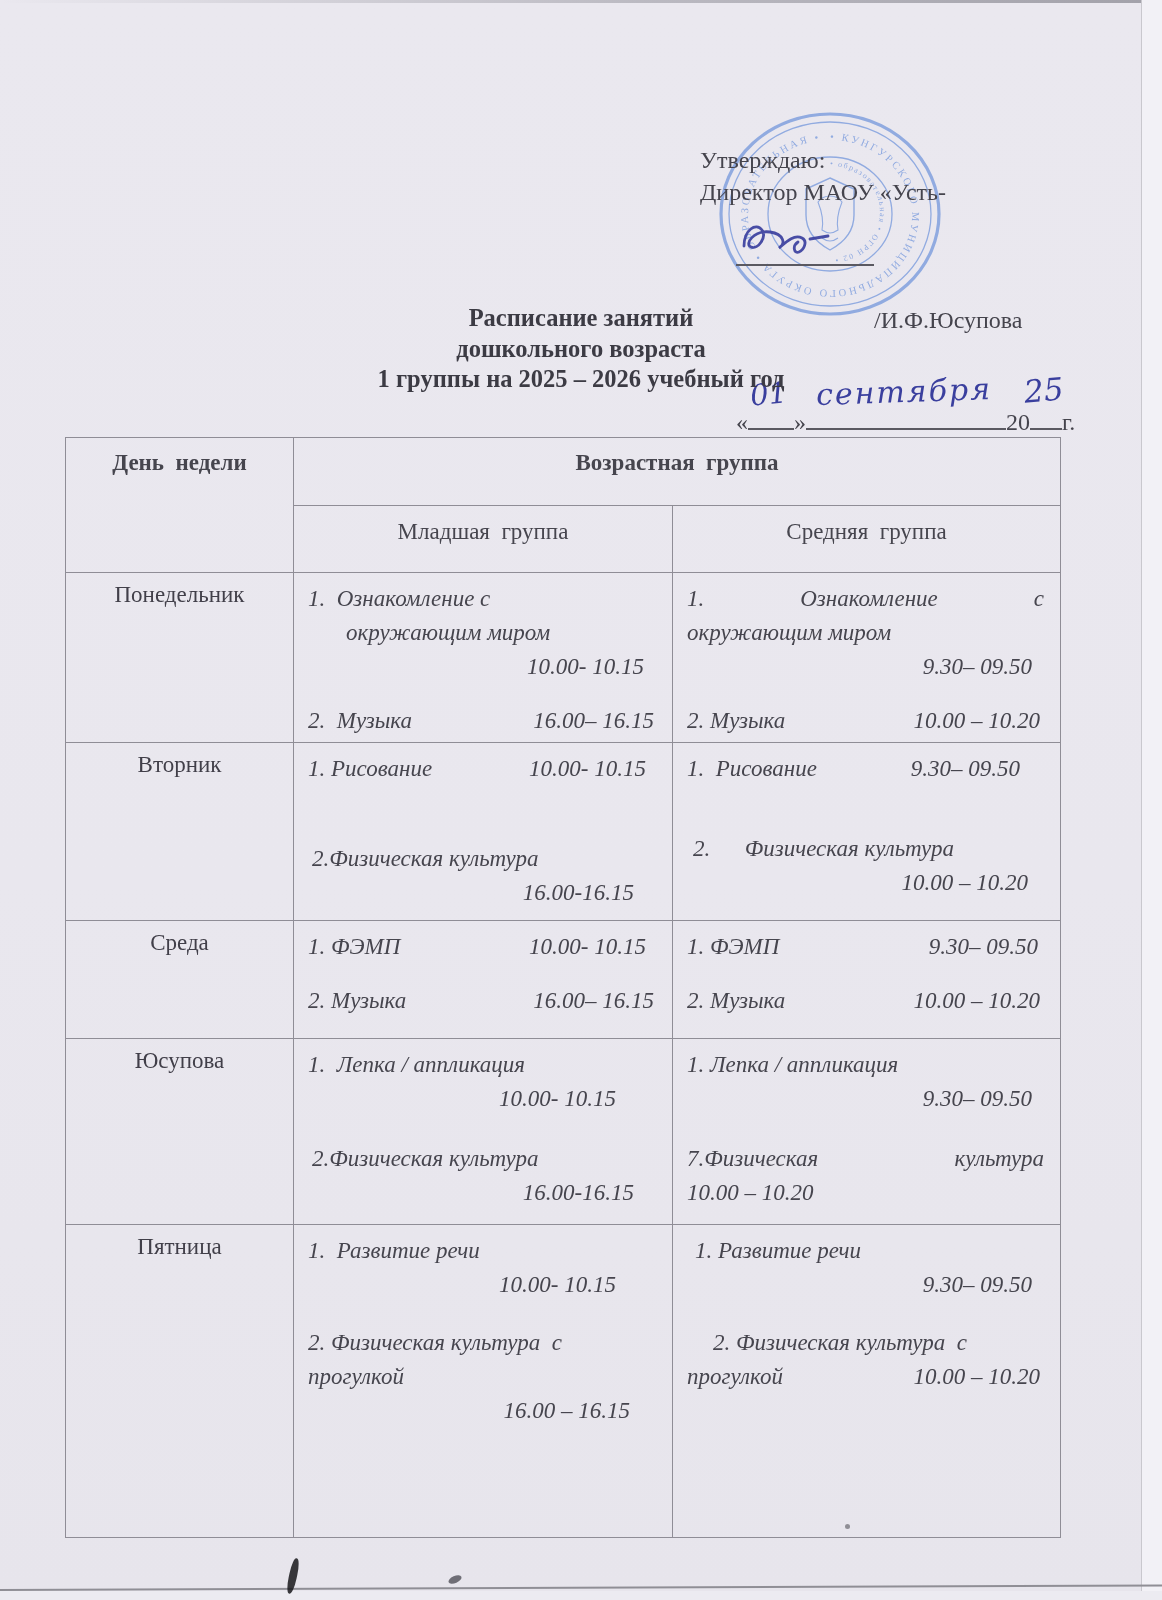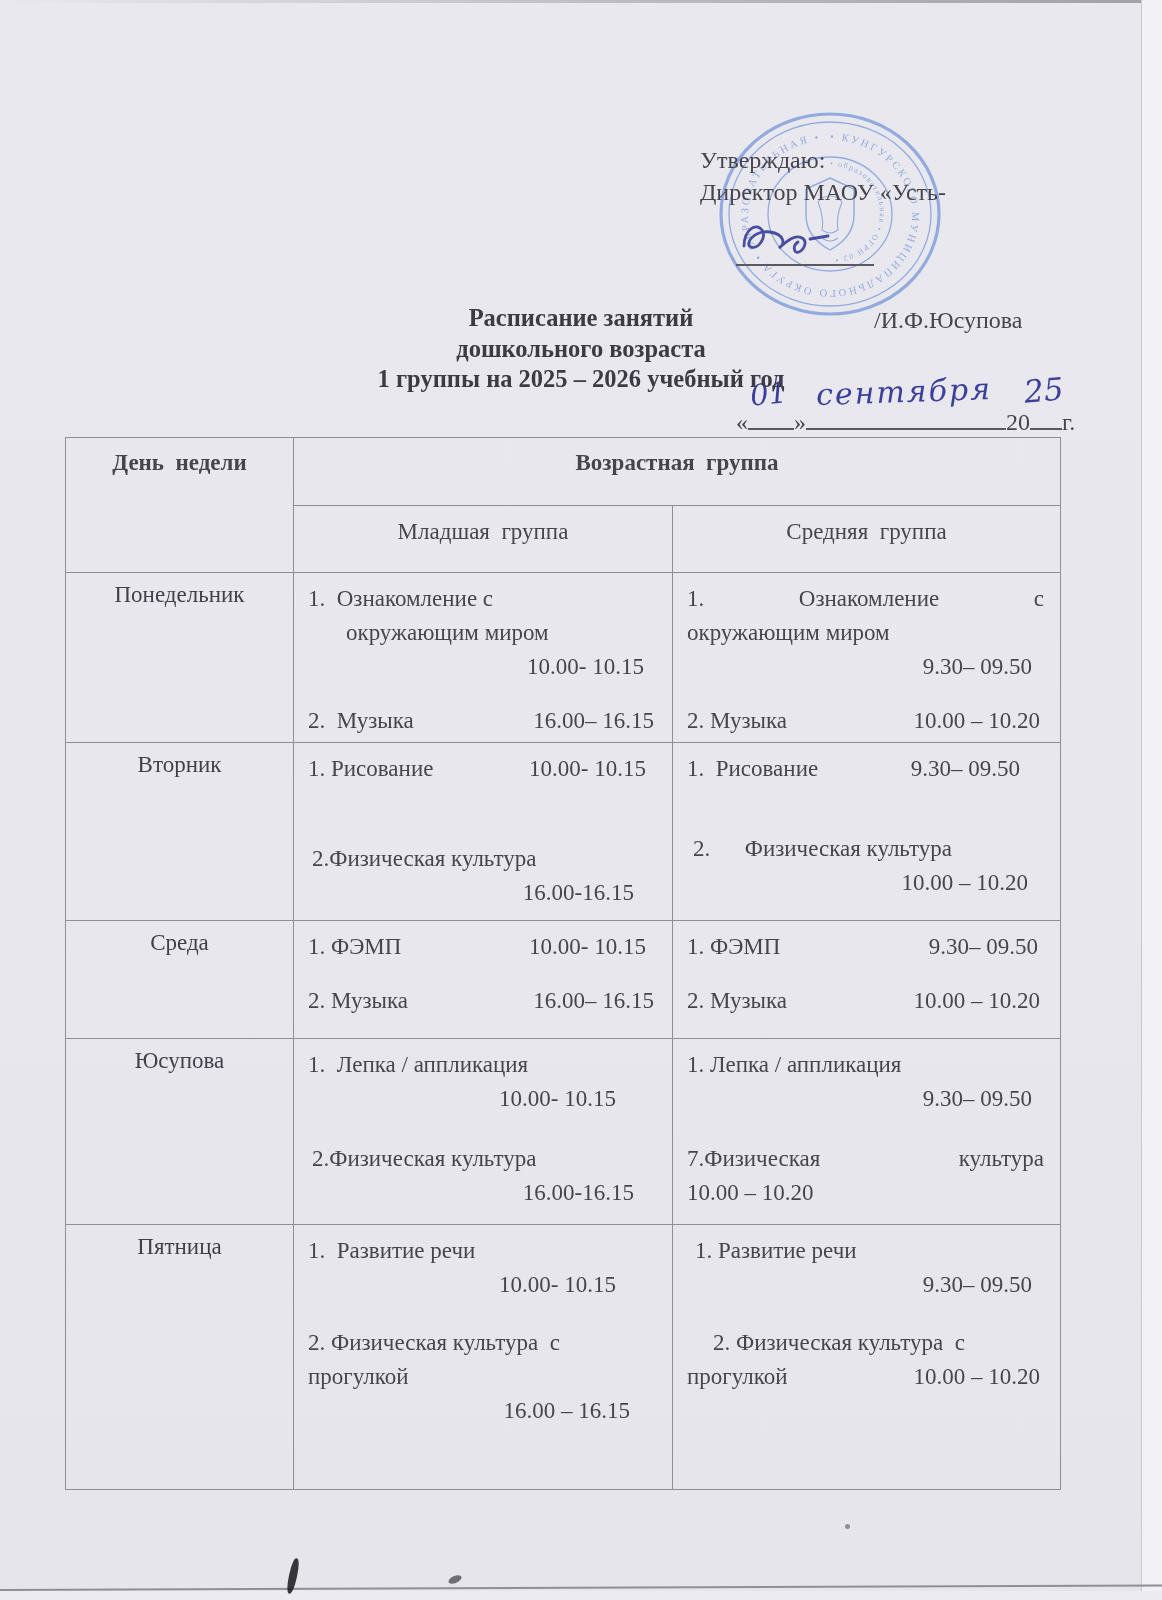--- a/index.html
+++ b/index.html
@@ -49,21 +49,21 @@
 
   
   table.schedule{position:absolute;left:65px;top:437px;width:995px;
                  border-collapse:collapse;table-layout:fixed;
                  font-size:23px;color:#46454e;}
   table.schedule td{border:1px solid #8f8d96;vertical-align:top;overflow:hidden;}
   td.hdr{font-weight:bold;text-align:center;padding-top:12px;white-space:pre;}
   td.subhdr{text-align:center;padding-top:13px;white-space:pre;font-weight:normal;}
   td.day-cell{font-weight:normal;text-align:center;padding-top:9px;color:#413f49;}
   td.content-cell{padding:9px 16px 0 14px;}
-  .ln{line-height:34px;white-space:pre-wrap;}
+  .ln{line-height:34px;white-space:pre-wrap;font-style:italic;}
   .ln.right{text-align:right;}
   .ln.split{display:flex;justify-content:space-between;}
   .spacer{width:100%;}
 </style>
 </head>
 <body>
 
 <div class="page">
 
   <svg class="stamp" width="236" height="218" viewBox="0 0 236 218">
@@ -178,21 +178,21 @@
             <div class="ln right" style="padding-right: 22px;">16.00-16.15</div>
           </td>
           <td class="content-cell">
             <div class="ln">1. Лепка / аппликация</div>
             <div class="ln right" style="padding-right: 12px;">9.30– 09.50</div>
             <div class="spacer" style="height: 26px;"></div>
             <div class="ln split"><span>7.Физическая</span><span>культура</span></div>
             <div class="ln">10.00 – 10.20</div>
           </td>
         </tr>
-        <tr style="height: 265px;">
+        <tr style="height: 313px;">
           <td class="day-cell">Пятница</td>
           <td class="content-cell">
             <div class="ln">1.  Развитие речи</div>
             <div class="ln right" style="padding-right: 40px;">10.00- 10.15</div>
             <div class="spacer" style="height: 24px;"></div>
             <div class="ln">2. Физическая культура  с</div>
             <div class="ln">прогулкой</div>
             <div class="ln right" style="padding-right: 26px;">16.00 – 16.15</div>
           </td>
           <td class="content-cell">

